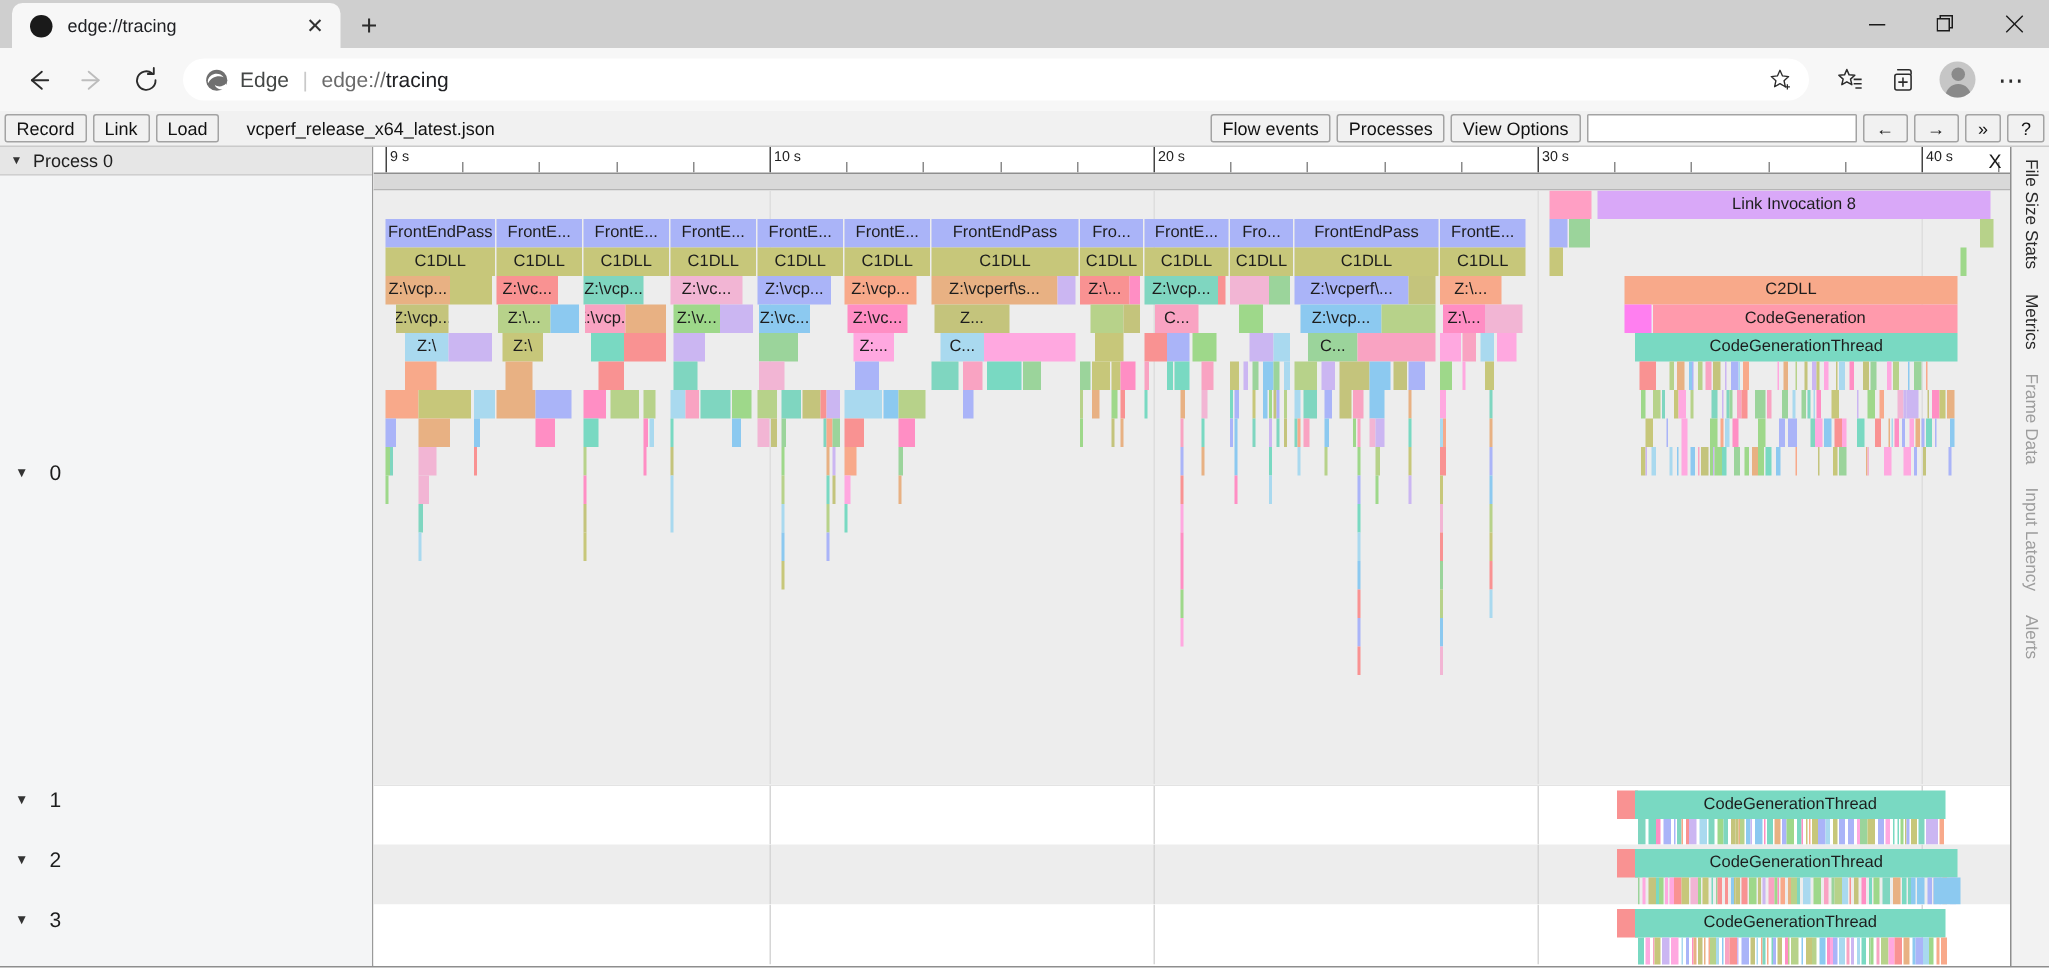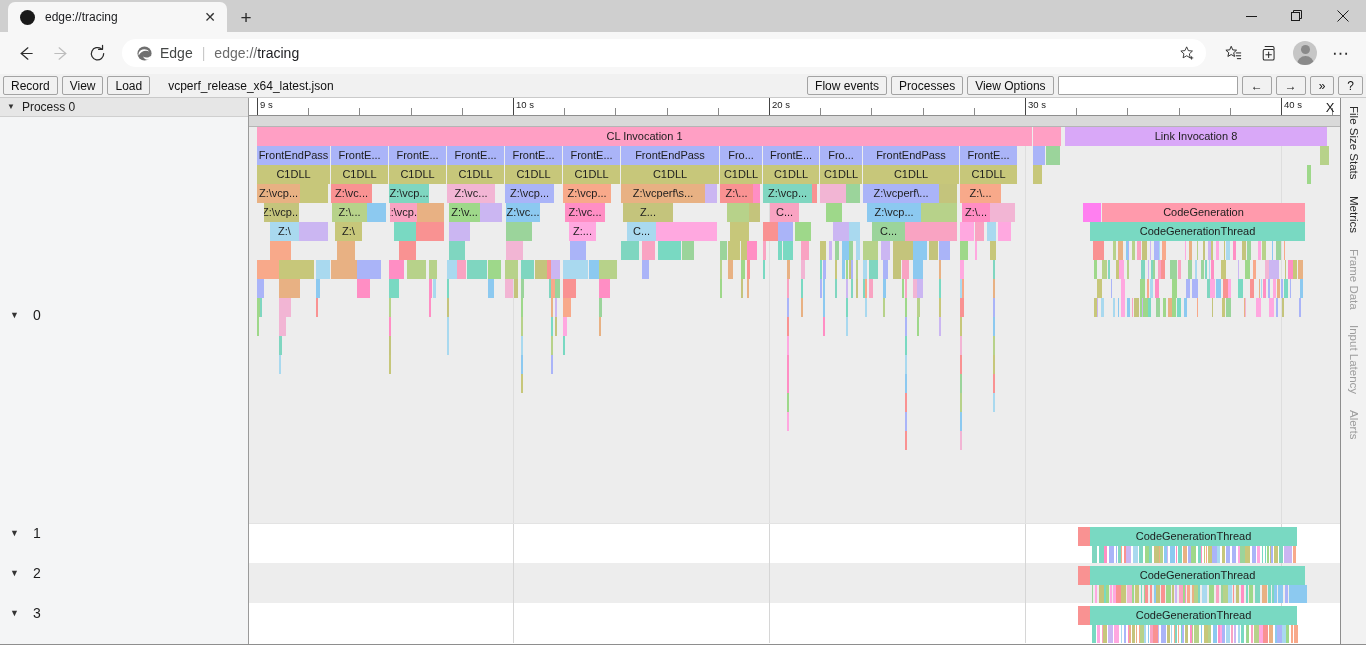--- a/index.html
+++ b/index.html
@@ -278,21 +278,21 @@
       </svg>
     </div>
     <div class="toolbtn">
       <span class="avatar-circle"></span>
     </div>
     <div class="toolbtn" style="font-size:17px;letter-spacing:1px;">⋯</div>
   </div>
 
   <div id="tracing-toolbar">
     <div class="tbtn">Record</div>
-    <div class="tbtn">View</div>
+    <div class="tbtn">Link</div>
     <div class="tbtn">Load</div>
     <div id="trace-filename">vcperf_release_x64_latest.json</div>
     <div id="toolbar-spacer"></div>
     <div class="tbtn">Flow events</div>
     <div class="tbtn">Processes</div>
     <div class="tbtn">View Options</div>
     <input id="search-box" type="text" placeholder="" style="">
     <div class="tbtn sm">←</div>
     <div class="tbtn sm">→</div>
     <div class="tbtn sm">»</div>
@@ -357,22 +357,22 @@
           <div class="minor-tick" style="left: 1083.2px;"></div>
         </div>
       <div id="band-hdr">
         <div id="close-x">X</div>
       </div>
       <div id="row0" class="track-row">
           <div class="vgrid" style="left: 264px;"></div>
           <div class="vgrid" style="left: 520px;"></div>
           <div class="vgrid" style="left: 776px;"></div>
           <div class="vgrid" style="left: 1032px;"></div>
-          <div class="slice" style="left: 8px; top: 0px; width: 775px; height: 19px; background: rgb(255, 159, 196);">CL Invocation 1</div>
           <div class="slice" style="left: 816px; top: 0px; width: 262px; height: 19px; background: rgb(217, 168, 248);">Link Invocation 8</div>
+          <div class="slice" style="left: 834px; top: 57px; width: 222px; height: 19px; background: rgb(248, 169, 138);">C2DLL</div>
           <div class="slice" style="left: 834px; top: 76px; width: 18px; height: 19px; background: rgb(255, 127, 240);"></div>
           <div class="slice" style="left: 853px; top: 76px; width: 203px; height: 19px; background: rgb(255, 154, 172);">CodeGeneration</div>
           <div class="slice" style="left: 841px; top: 95px; width: 215px; height: 19px; background: rgb(121, 217, 194);">CodeGenerationThread</div>
           <div class="slice" style="left: 8px; top: 19px; width: 73px; height: 19px; background: rgb(170, 180, 248);">FrontEndPass</div>
           <div class="slice" style="left: 8px; top: 38px; width: 73px; height: 19px; background: rgb(199, 199, 122);">C1DLL</div>
           <div class="slice" style="left: 8px; top: 57px; width: 43px; height: 19px; background: rgb(232, 177, 131);">Z:\vcp...</div>
           <div class="slice" style="left: 51px; top: 57px; width: 28px; height: 19px; background: rgb(199, 199, 122);"></div>
           <div class="slice" style="left: 15px; top: 76px; width: 35px; height: 19px; background: rgb(196, 196, 124);">Z:\vcp...</div>
           <div class="slice" style="left: 21px; top: 95px; width: 29px; height: 19px; background: rgb(169, 217, 239);">Z:\</div>
           <div class="slice" style="left: 50px; top: 95px; width: 29px; height: 19px; background: rgb(203, 182, 242);"></div>

